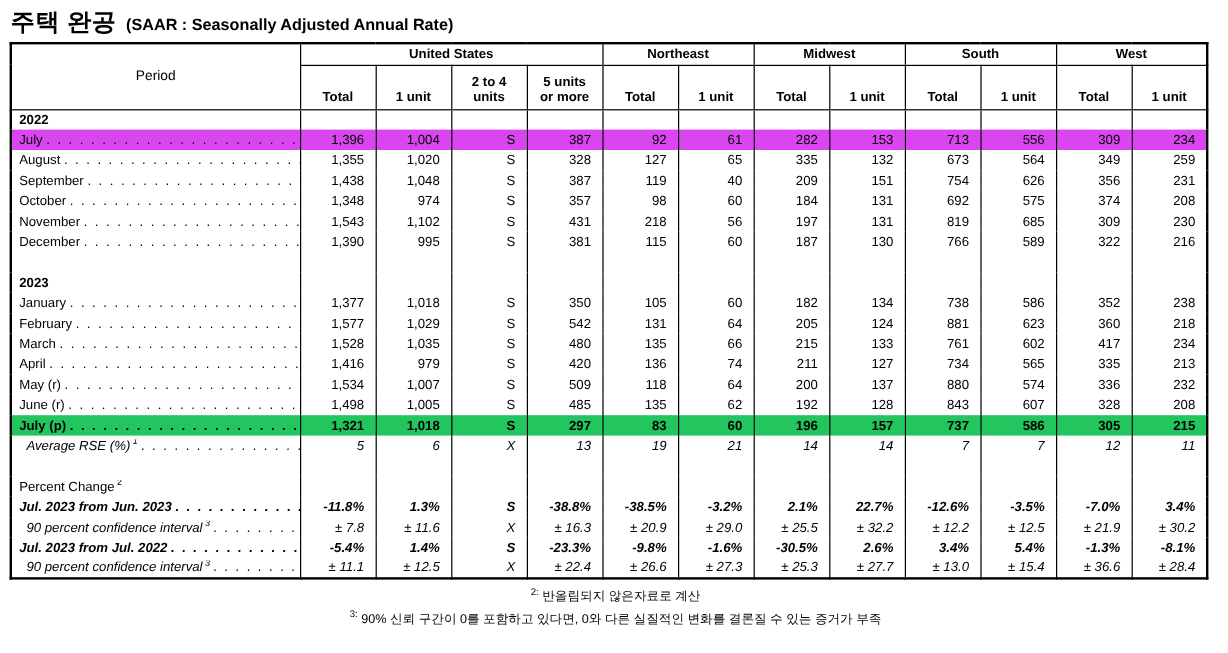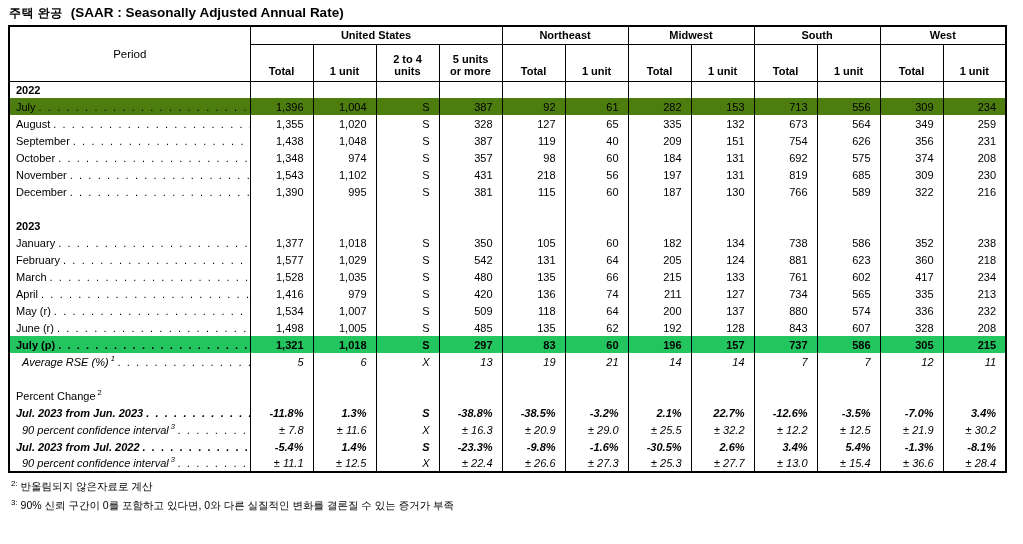--- a/index.html
+++ b/index.html
@@ -1,21 +1,21 @@
 <!DOCTYPE html>
 <html><head>
 <meta charset="utf-8">
 <style>
   * { box-sizing: border-box; }
   html, body { margin: 0; padding: 0; background: #ffffff; }
   body { font-family: "Liberation Sans", sans-serif; color: #000; }
   .page { width: 1023px; height: 544px; padding: 3px 8px 0 8px; overflow: hidden; }
 
   .title { display: flex; align-items: baseline; gap: 8px; margin: 2px 0 3px 1px; }
-  .title-ko { font-size: 12px; font-weight: bold; letter-spacing: 0.5px; }
+  .title-ko { font-size: 20px; font-weight: bold; letter-spacing: 0.5px; }
   .title-en { font-size: 13.5px; font-weight: bold; }
 
   table.data-table { border-collapse: collapse; table-layout: fixed; width: 998px; border: 2px solid #000; }
   th, td { padding: 0; }
 
   tr.group-row { height: 18px; }
   th.group { font-size: 11px; font-weight: bold; text-align: center; vertical-align: middle; border-bottom: 1px solid #000; }
   th.period-head { font-size: 11.5px; font-weight: normal; text-align: center; vertical-align: middle; border-bottom: 1.5px solid #000; }
   tr.sub-row { height: 37px; }
   th.sub { font-size: 11px; font-weight: bold; text-align: center; vertical-align: bottom; padding-bottom: 3px; white-space: pre-line; line-height: 1.12; border-bottom: 1.5px solid #000; border-left: 1px solid #000; }
@@ -25,27 +25,27 @@
   td.period-cell { padding-left: 6px; vertical-align: middle; }
   td.val { border-left: 1px solid #000; font-size: 11px; text-align: right; padding-right: 9px; vertical-align: middle; }
   .pf { display: flex; align-items: baseline; overflow: hidden; }
   .lbl { font-size: 11px; white-space: nowrap; flex: 0 0 auto; }
   .dots { flex: 1 1 auto; overflow: hidden; white-space: nowrap; font-size: 11px; letter-spacing: 1.6px; padding-left: 3px; padding-right: 1px; }
 
   tr.r-year .lbl { font-weight: bold; }
   tr.r-rse .lbl, tr.r-ci .lbl { font-style: italic; padding-left: 6px; }
   tr.r-rse td.val, tr.r-ci td.val, tr.r-rse .dots, tr.r-ci .dots { font-style: italic; }
   tr.r-pct .lbl, tr.r-pct td.val, tr.r-pct .dots { font-weight: bold; font-style: italic; }
-  tr.hl-yellow td { background: #4d7c0f; }
+  tr.hl-yellow td { background: #d946ef; }
   tr.hl-green td { background: #22c55e; }
   tr.hl-green .lbl, tr.hl-green td.val, tr.hl-green .dots { font-weight: bold; }
 
   sup { font-size: 7.5px; line-height: 0; }
   .footnotes { margin: 7px 0 0 3px; }
-  .footnote { font-size: 10.5px; margin-bottom: 5px; }
+  .footnote { font-size: 10.5px; margin-bottom: 5px; text-align: center; }
   .footnote sup { font-size: 8px; }
   .source { font-size: 10.5px; font-weight: bold; margin: 8px 0 0 1px; }
 </style>
 </head>
 <body>
 
 <div class="page">
 
   <div class="title">
     <span class="title-ko">주택 완공</span>

